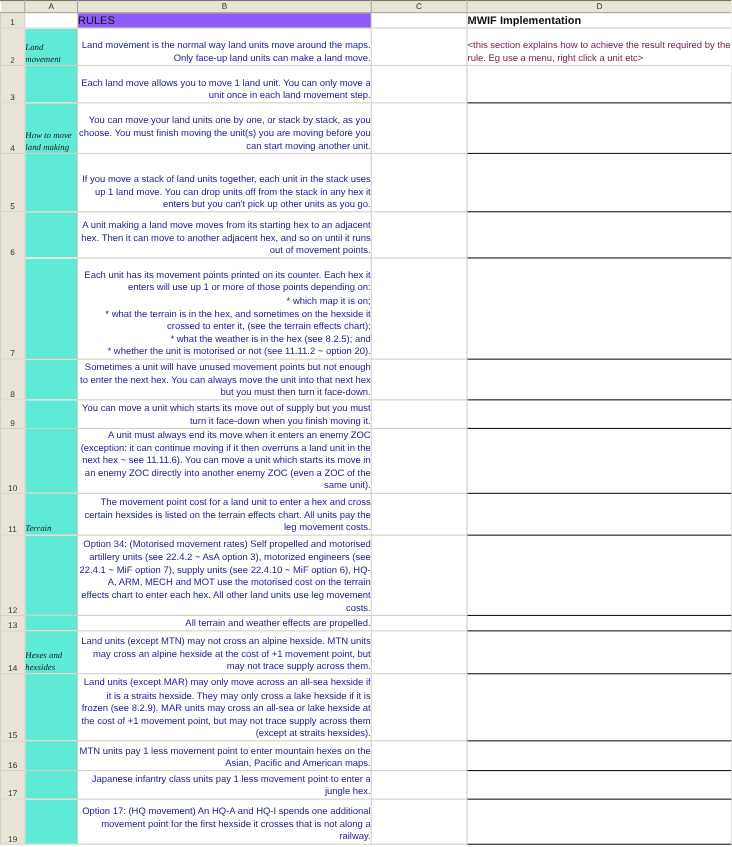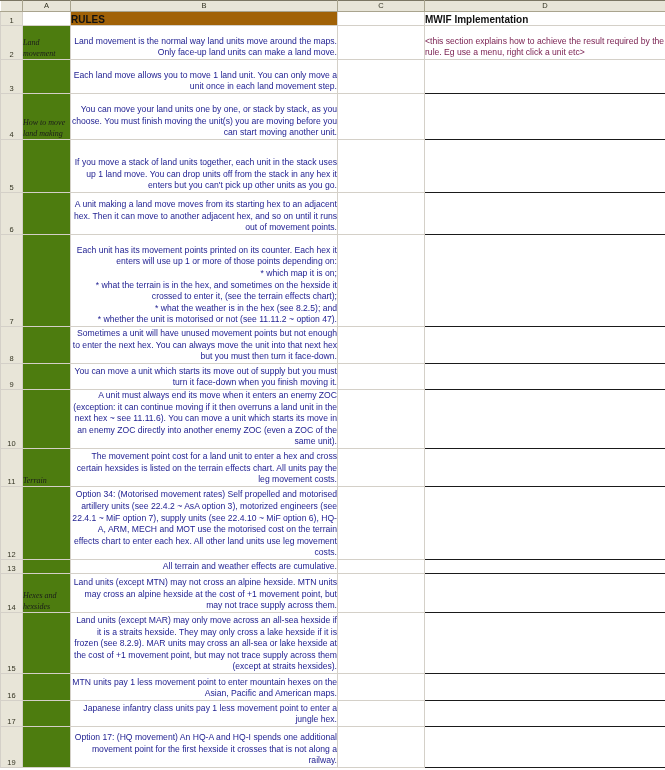--- a/index.html
+++ b/index.html
@@ -64,21 +64,21 @@
   col.c-d { width: 241px; }
 
   td.cell-a {
     font-family: "Liberation Serif", serif;
     font-style: italic;
     font-size: 8px;
     line-height: 11px;
     color: #1b1b1b;
     padding: 0 2px 2px 4px;
     vertical-align: bottom;
-    background: #4d7c0f;
+    background: #5eead4;
     border: 1px solid #d4d0c8;
   }
   td.cell-b {
     font-family: "Liberation Sans", sans-serif;
     font-size: 8.6px;
     line-height: 11.6px;
     color: #1c1c8f;
     padding: 0 3px 1px 3px;
     vertical-align: bottom;
     background: #ffffff;
@@ -98,26 +98,26 @@
     vertical-align: top;
     background: #ffffff;
     border: 1px solid #1a1a1a;
   }
   td.cell-d.plain {
     border: 1px solid #1a1a1a;
   }
   td.title-b {
     font-family: "Liberation Sans", sans-serif;
     font-size: 10px;
-    font-weight: bold;
+    font-weight: normal;
     color: #111111;
     padding: 0 3px 1px 4px;
     vertical-align: bottom;
     border: 1px solid #d4d0c8;
-    background: #a16207;
+    background: #8b5cf6;
   }
   td.title-d {
     font-family: "Liberation Sans", sans-serif;
     font-size: 10px;
     font-weight: bold;
     color: #111111;
     padding: 0 3px 1px 4px;
     vertical-align: bottom;
     border: 1px solid #d4d0c8;
     background: #ffffff;
@@ -204,21 +204,21 @@
       </tr>
 
       <tr style="height:92px;">
         <td class="rowhead">7</td>
         <td class="cell-a"></td>
         <td class="cell-b">
           <span class="cellwrap">Each unit has its movement points printed on its counter. Each hex it enters will use up 1 or more of those points depending on:</span>
           <span class="bullet-line"><span class="bullet-mark">*</span> <span>which map it is on;</span></span>
           <span class="bullet-line"><span class="bullet-mark">*</span> <span>what the terrain is in the hex, and sometimes on the hexside it crossed to enter it, (see the terrain effects chart);</span></span>
           <span class="bullet-line"><span class="bullet-mark">*</span> <span>what the weather is in the hex (see 8.2.5); and</span></span>
-          <span class="bullet-line"><span class="bullet-mark">*</span> <span>whether the unit is motorised or not (see 11.11.2 ~ option 47).</span></span>
+          <span class="bullet-line"><span class="bullet-mark">*</span> <span>whether the unit is motorised or not (see 11.11.2 ~ option 20).</span></span>
         </td>
         <td class="cell-c"></td>
         <td class="cell-d plain"></td>
       </tr>
 
       <tr style="height:37px;">
         <td class="rowhead">8</td>
         <td class="cell-a"></td>
         <td class="cell-b">Sometimes a unit will have unused movement points but not enough to enter the next hex. You can always move the unit into that next hex but you must then turn it face-down.</td>
         <td class="cell-c"></td>
@@ -253,21 +253,21 @@
         <td class="rowhead">12</td>
         <td class="cell-a"></td>
         <td class="cell-b">Option 34: (Motorised movement rates) Self propelled and motorised artillery units (see 22.4.2 ~ AsA option 3), motorized engineers (see 22.4.1 ~ MiF option 7), supply units (see 22.4.10 ~ MiF option 6), HQ-A, ARM, MECH and MOT use the motorised cost on the terrain effects chart to enter each hex. All other land units use leg movement costs.</td>
         <td class="cell-c"></td>
         <td class="cell-d plain"></td>
       </tr>
 
       <tr style="height:14px;margin-top:34px;">
         <td class="rowhead">13</td>
         <td class="cell-a"></td>
-        <td class="cell-b">All terrain and weather effects are cumulative.</td>
+        <td class="cell-b">All terrain and weather effects are propelled.</td>
         <td class="cell-c"></td>
         <td class="cell-d plain"></td>
       </tr>
 
       <tr style="height:39px;">
         <td class="rowhead">14</td>
         <td class="cell-a">Hexes and hexsides</td>
         <td class="cell-b">Land units (except MTN) may not cross an alpine hexside. MTN units may cross an alpine hexside at the cost of +1 movement point, but may not trace supply across them.</td>
         <td class="cell-c"></td>
         <td class="cell-d plain"></td>

